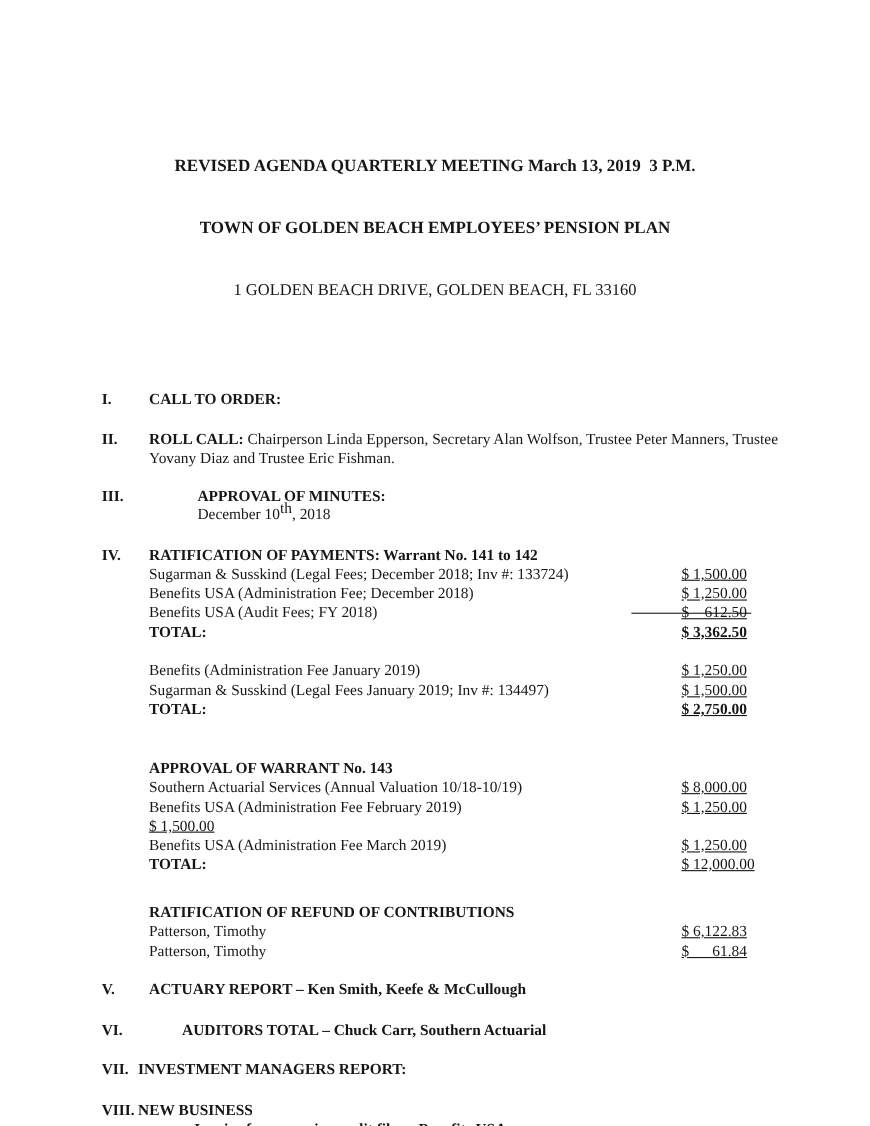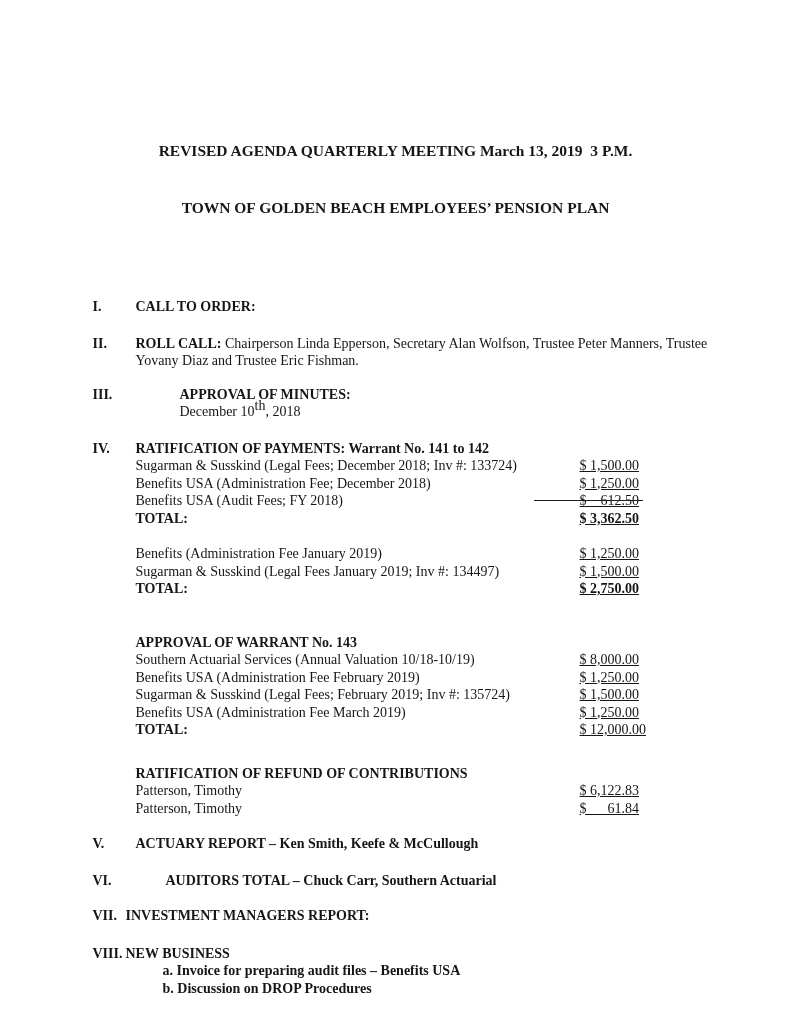--- a/index.html
+++ b/index.html
@@ -42,21 +42,21 @@
   
   .item-i    { margin-top: 43px; }
   .item-ii   { margin-top: 19px; }
   .item-iii  { margin-top: 16px; gap: 44px; }
   .item-iv   { margin-top: 19px; }
   .item-v    { margin-top: 18px; }
   .item-vi   { margin-top: 19px; gap: 40px; }
   .item-vii  { margin-top: 18px; }
   .item-viii { margin-top: 20px; }
   
-  .payrow { display: flex; }
+  .payrow { display: flex; gap: 40px; }
   .pdesc { width: 444px; flex-shrink: 0; }
   .pamt { white-space: pre; text-decoration: underline; }
   .group-142 { margin-top: 18px; }
   .group-143 { margin-top: 36px; }
   .group-refund { margin-top: 26px; }
   .struck { position: relative; }
   .struck::after {
     content: "";
     position: absolute;
     left: -46px;
@@ -68,20 +68,21 @@
   .subitem { margin-left: 37px; font-weight: bold; }
 </style>
 </head>
 <body>
 
 <div class="page">
 
   <div class="doc-header">
     <div>REVISED AGENDA QUARTERLY MEETING March 13, 2019  3 P.M.</div>
     <div>TOWN OF GOLDEN BEACH EMPLOYEES’ PENSION PLAN</div>
+    <div class="addr">1 GOLDEN BEACH DRIVE, GOLDEN BEACH, FL 33160</div>
   </div>
 
   <div class="item item-i">
     <span class="num">I.</span>
     <div class="content bold">CALL TO ORDER:</div>
   </div>
 
   <div class="item item-ii">
     <span class="num">II.</span>
     <div class="content">
@@ -141,21 +142,20 @@
         <div class="bold">APPROVAL OF WARRANT No. 143</div>
         <div class="payrow">
           <span class="pdesc">Southern Actuarial Services (Annual Valuation 10/18-10/19)</span>
           <span class="pamt">$ 8,000.00</span>
         </div>
         <div class="payrow">
           <span class="pdesc">Benefits USA (Administration Fee February 2019)</span>
           <span class="pamt">$ 1,250.00</span>
         </div>
         <div class="payrow">
-          <span class="pdesc">Sugarman &amp; Susskind (Legal Fees; February 2019; Inv #: 135724)</span>
           <span class="pamt">$ 1,500.00</span>
         </div>
         <div class="payrow">
           <span class="pdesc">Benefits USA (Administration Fee March 2019)</span>
           <span class="pamt">$ 1,250.00</span>
         </div>
         <div class="payrow">
           <span class="pdesc bold">TOTAL:</span>
           <span class="pamt">$ 12,000.00</span>
         </div>

